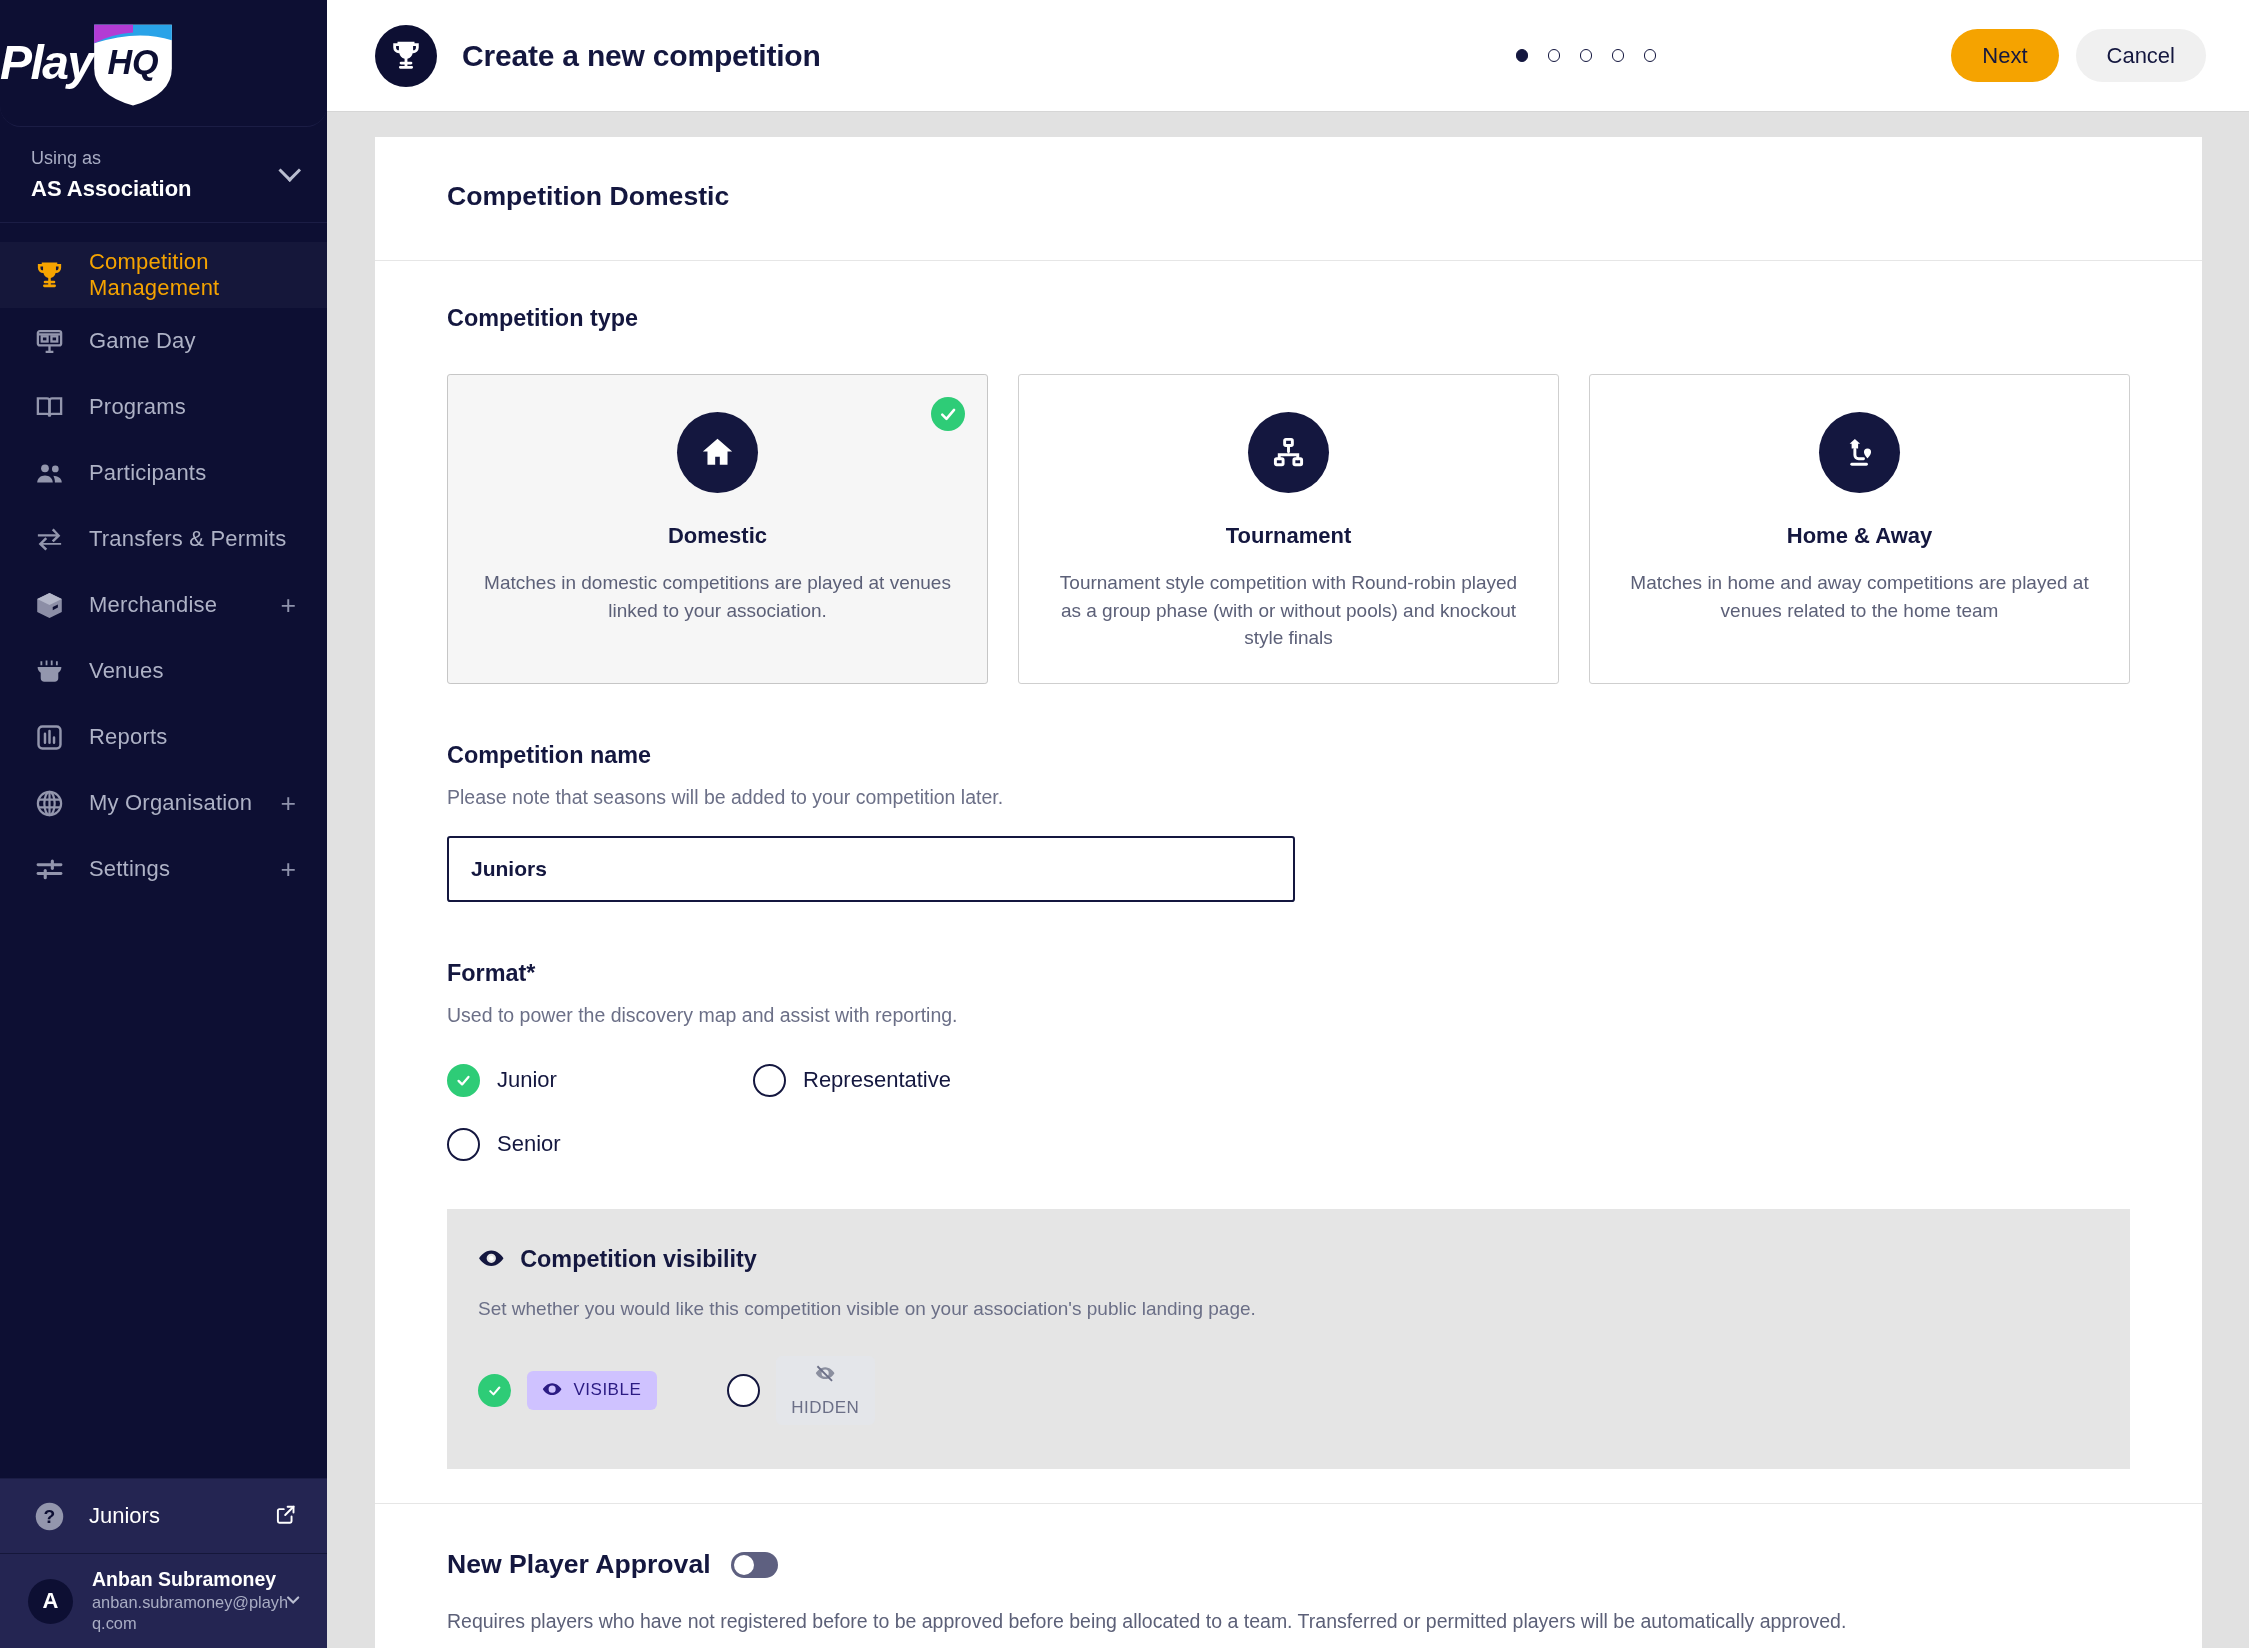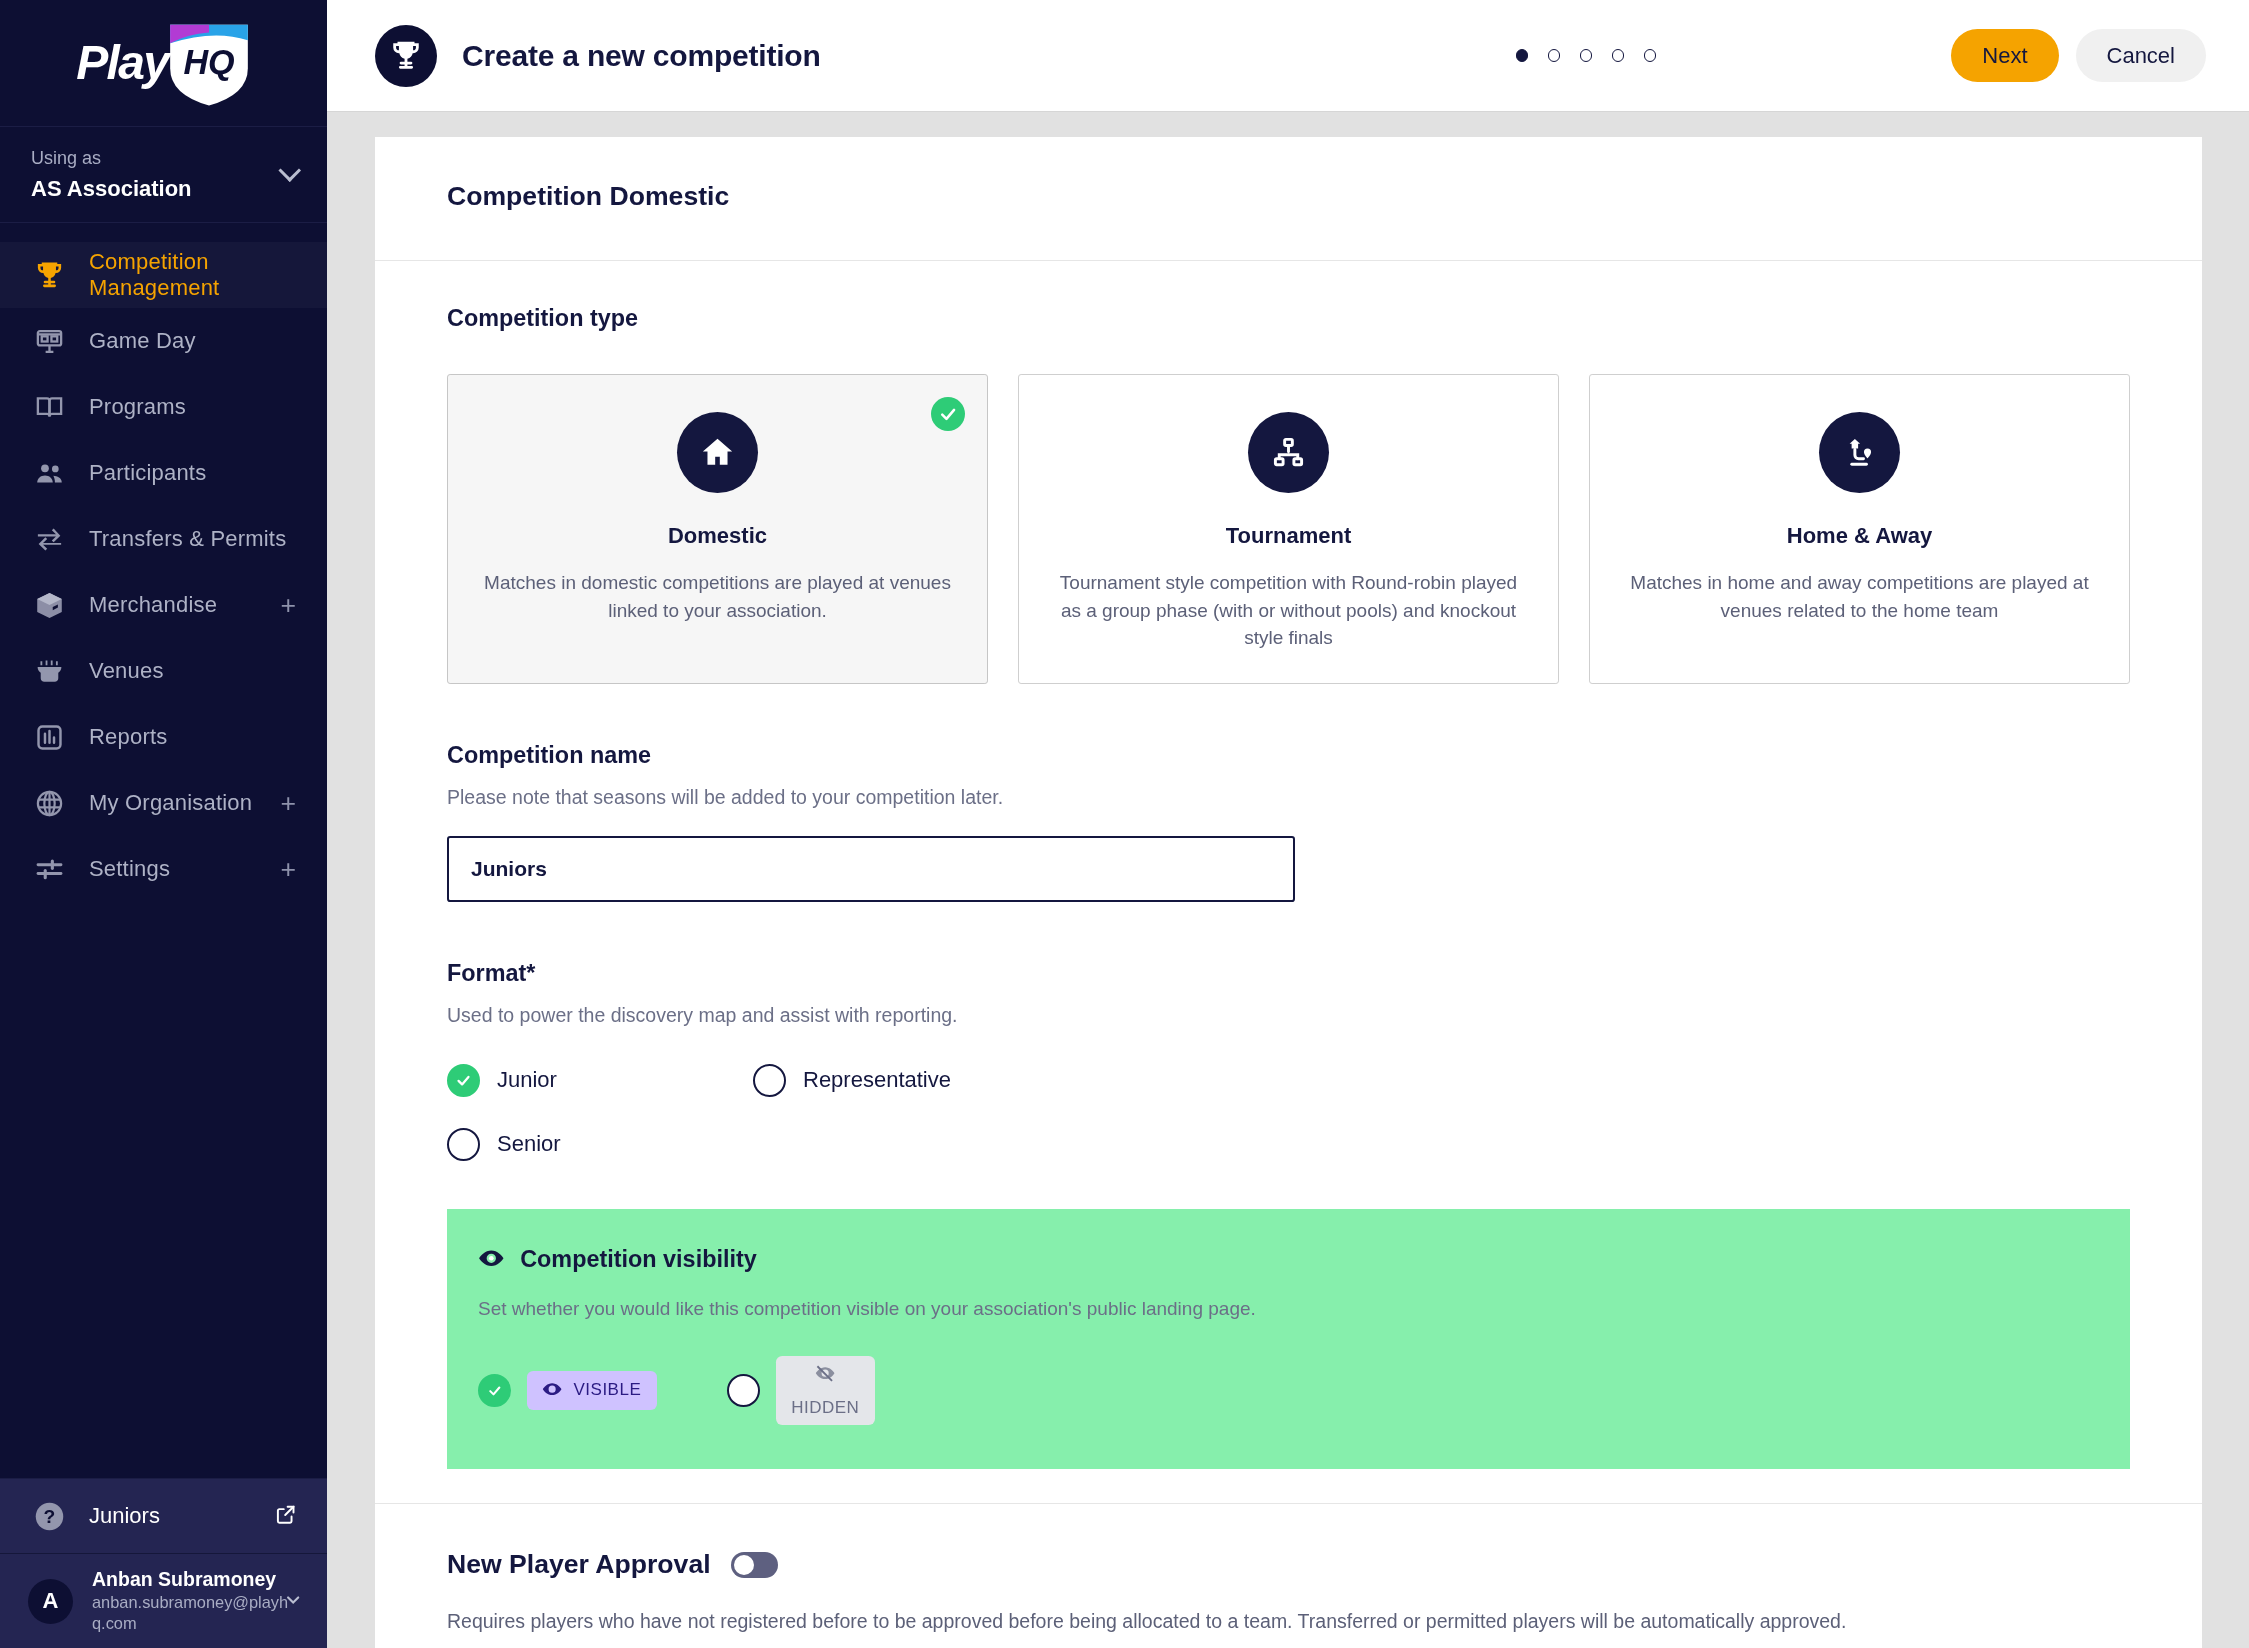--- a/index.html
+++ b/index.html
@@ -13,22 +13,23 @@
 
   
   .sidebar {
     width: 327px; flex: 0 0 327px; height: 1648px;
     background: #0d0f33;
     display: flex; flex-direction: column;
     position: relative;
   }
   .logo-area {
     height: 127px; flex: 0 0 127px;
-    display: flex; align-items: center; justify-content: center;
+    display: flex; align-items: center; justify-content: flex-start;
     border-bottom: 1.6px solid #1b1d45;
+    border-radius: 21px;
   }
   .logo-wrap { display:flex; align-items:center; gap: 3.1px; }
   .logo-text {
     color: #ffffff; font-size: 48px; font-weight: 700;
     font-style: italic; letter-spacing: -1.6px; line-height: 1;
   }
   .shield { position: relative; width: 84px; height: 87px; margin-left:-4.7px; }
 
   .using-as {
     height: 96px; flex: 0 0 96px;
@@ -155,21 +156,21 @@
   .radio-grid { display: grid; grid-template-columns: 306px auto; row-gap: 31px; }
   .radio-opt { display: flex; align-items: center; gap: 17px; cursor: pointer; }
   .radio {
     width: 33px; height: 33px; border-radius: 50%;
     border: 2.3px solid #14173f; background: #ffffff; flex: 0 0 33px;
     display:flex; align-items:center; justify-content:center;
   }
   .radio.checked { background: #2ecc77; border-color: #2ecc77; }
   .radio-label { font-size: 22px; color: #14173f; }
 
-  .visibility-box { background: #86efac; margin-top: 48px; padding: 36px 31px 44px 31px; }
+  .visibility-box { background: #e5e5e5; margin-top: 48px; padding: 36px 31px 44px 31px; }
   .vis-title-row { display: flex; align-items: center; gap: 15.6px; }
   .vis-title { font-size: 23.4px; font-weight: 700; color: #14173f; }
   .vis-sub { font-size: 19px; color: #6b6f87; margin-top: 23.4px; }
   .vis-opts { display: flex; align-items: center; gap: 23.4px; margin-top: 36px; }
   .vis-opt { display: flex; align-items: center; gap: 15.6px; cursor: pointer; }
   .pill { display: flex; align-items: center; gap: 11px; border-radius: 6.2px; padding: 7.8px 15.6px; }
   .pill-visible { background: #cfc2ff; }
   .pill-hidden { background: #e4e6ea; flex-direction: column; }
   .pill-label { font-size: 17px; letter-spacing: 0.5px; }
   .pill-visible .pill-label { color: #2b1b83; }

